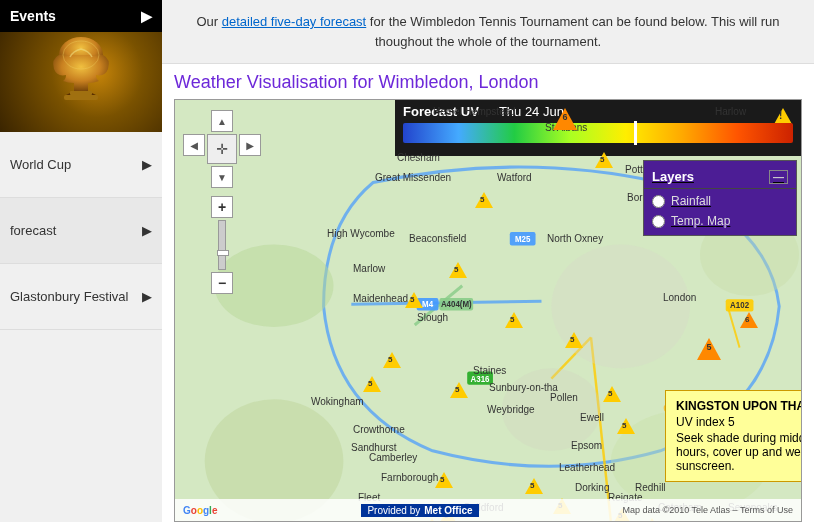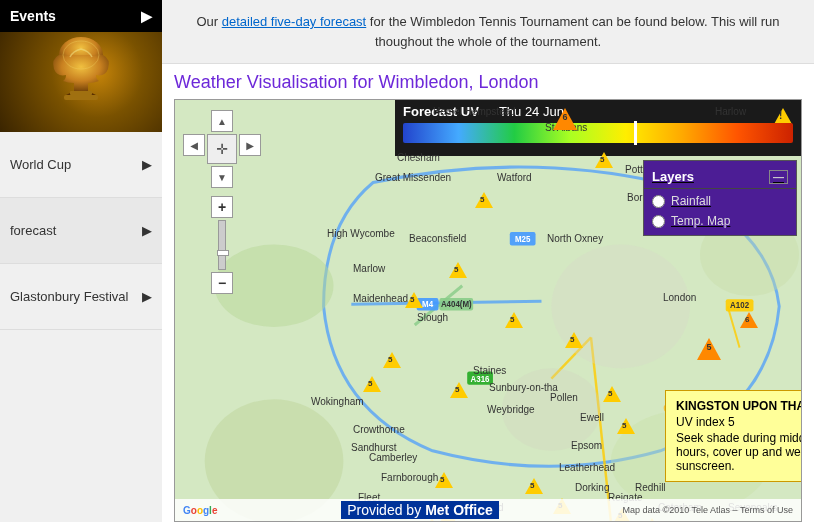--- a/index.html
+++ b/index.html
@@ -383,21 +383,21 @@
       z-index: 15;
     }
     #google-logo {
       font-size: 10px;
       color: #555;
     }
     #metoffice-badge {
       background: #003399;
       color: #fff;
       padding: 1px 6px;
-      font-size: 14px;
+      font-size: 10px;
       display: flex;
       align-items: center;
       gap: 4px;
     }
     #map-credit { font-size: 9px; color: #555; }
 
     
     .cup-svg { width: 70px; height: 90px; }
   </style>
 </head>

